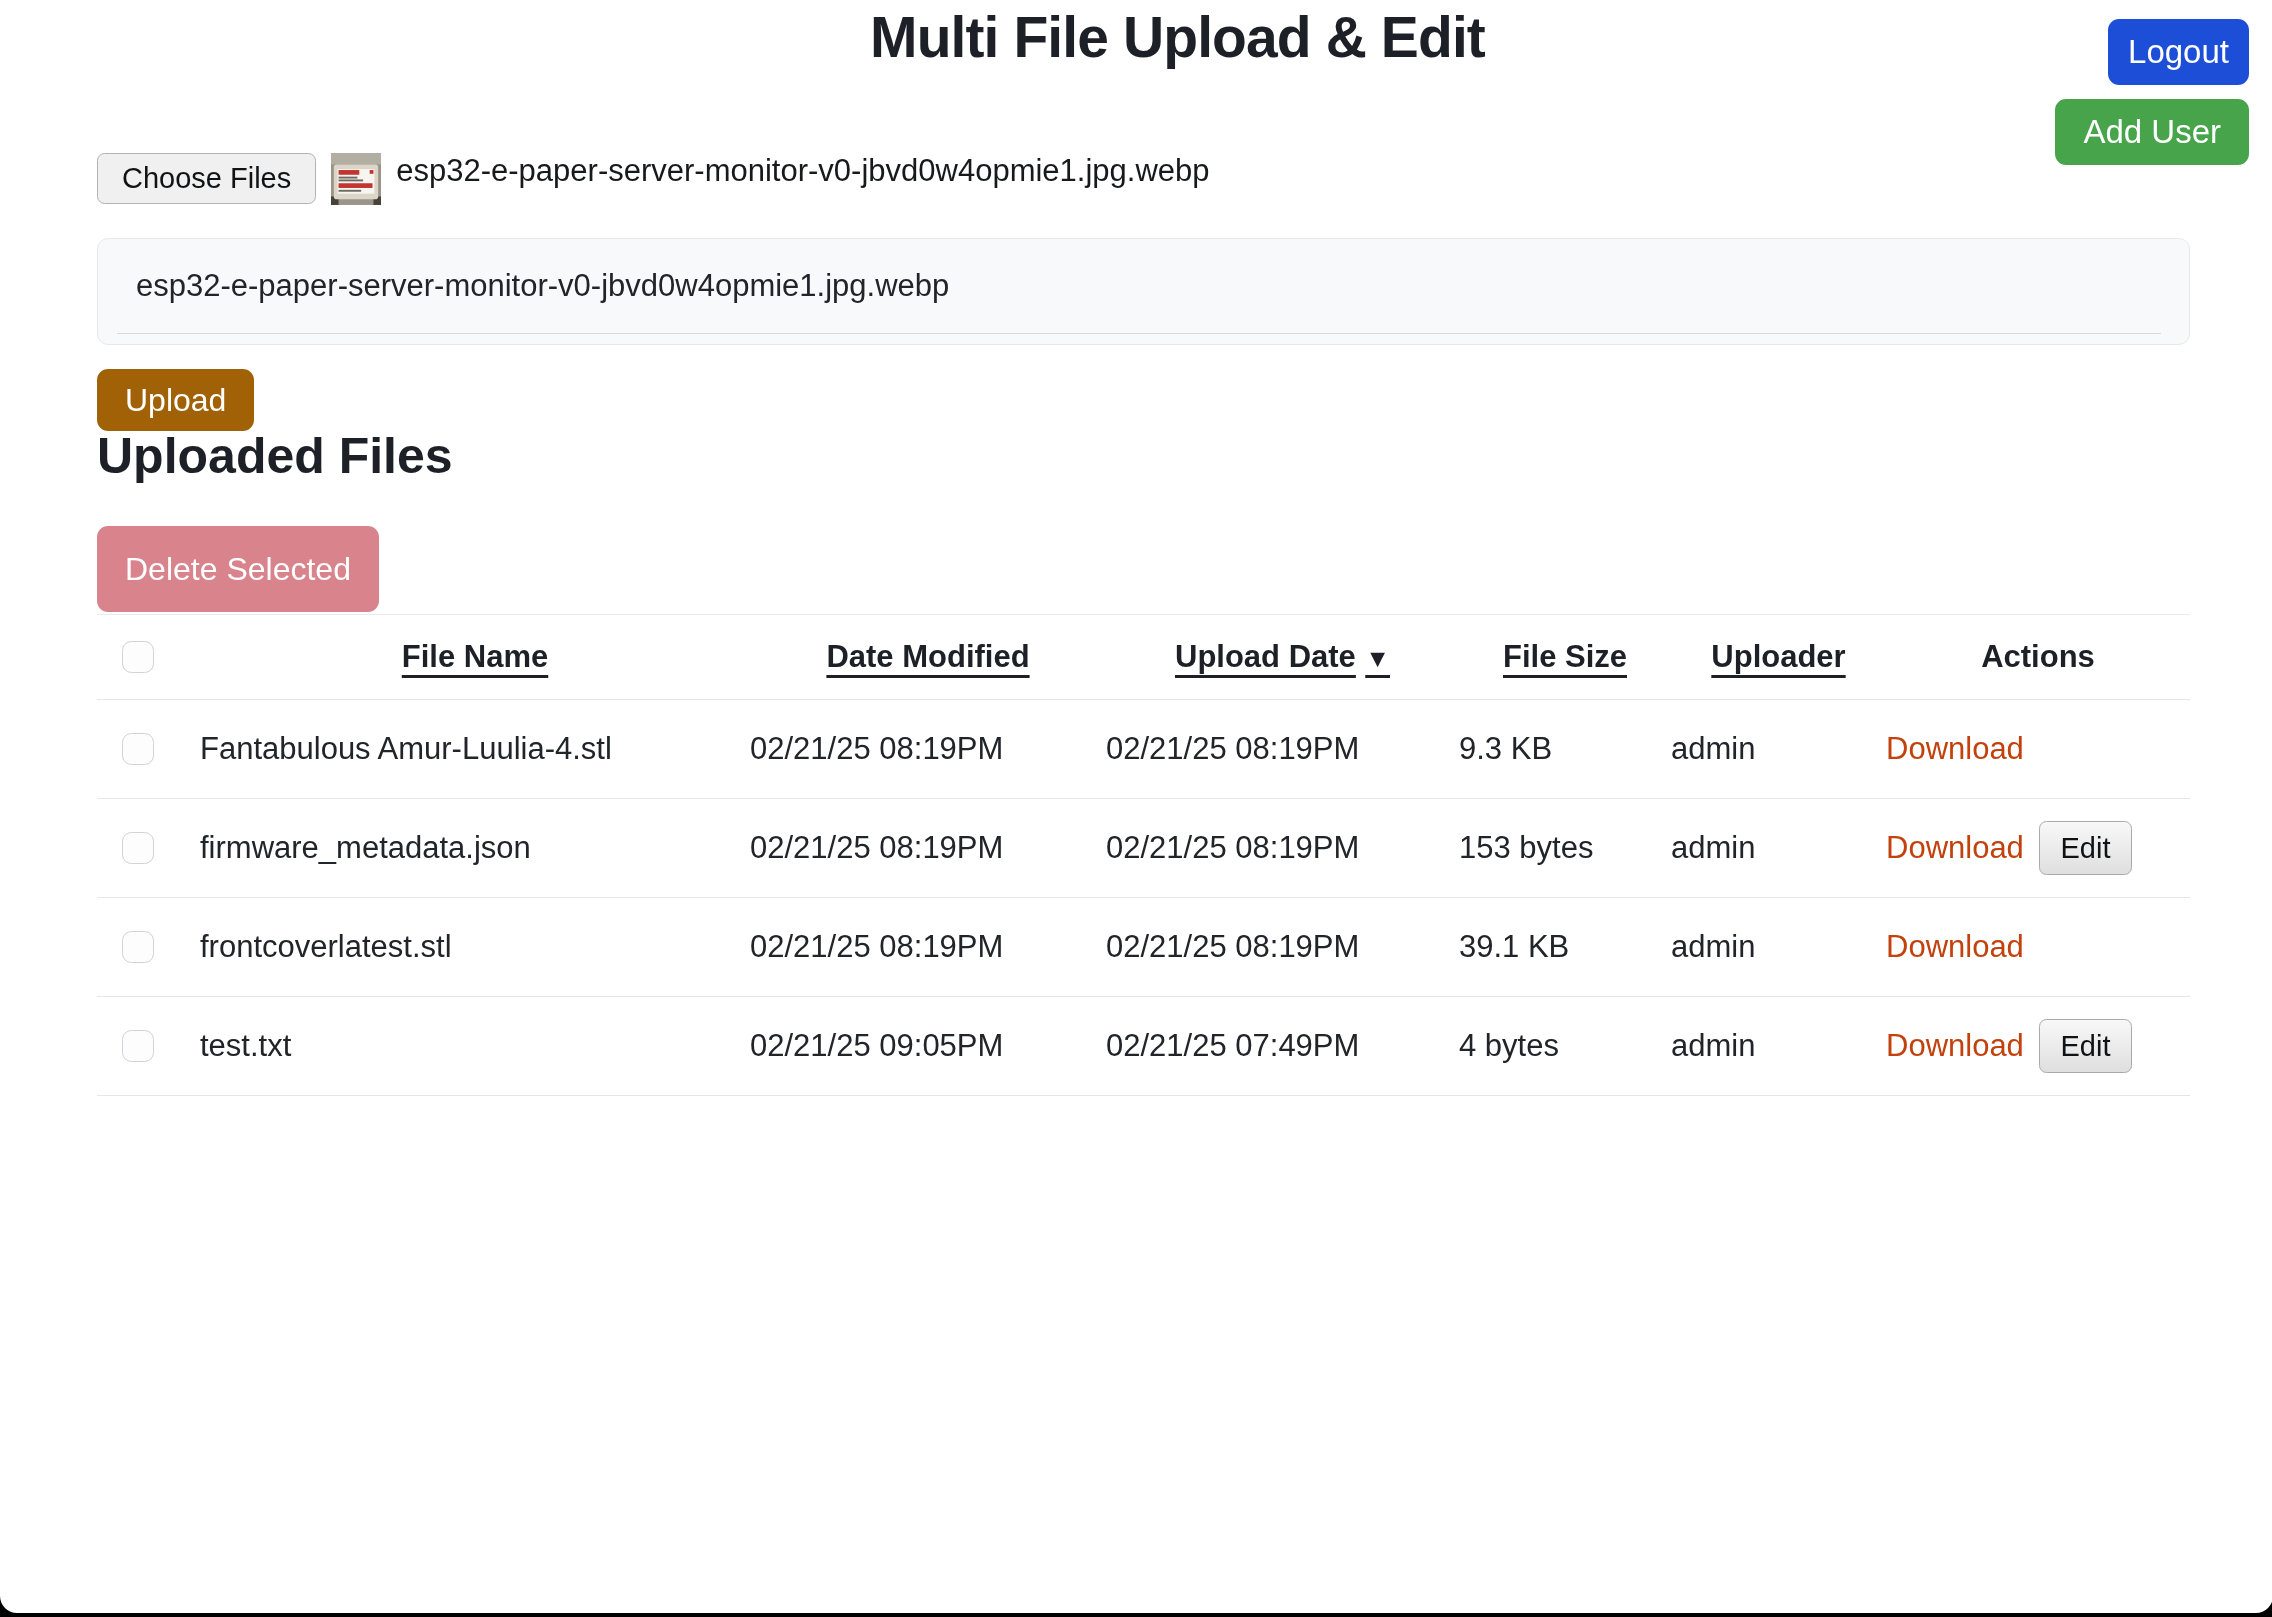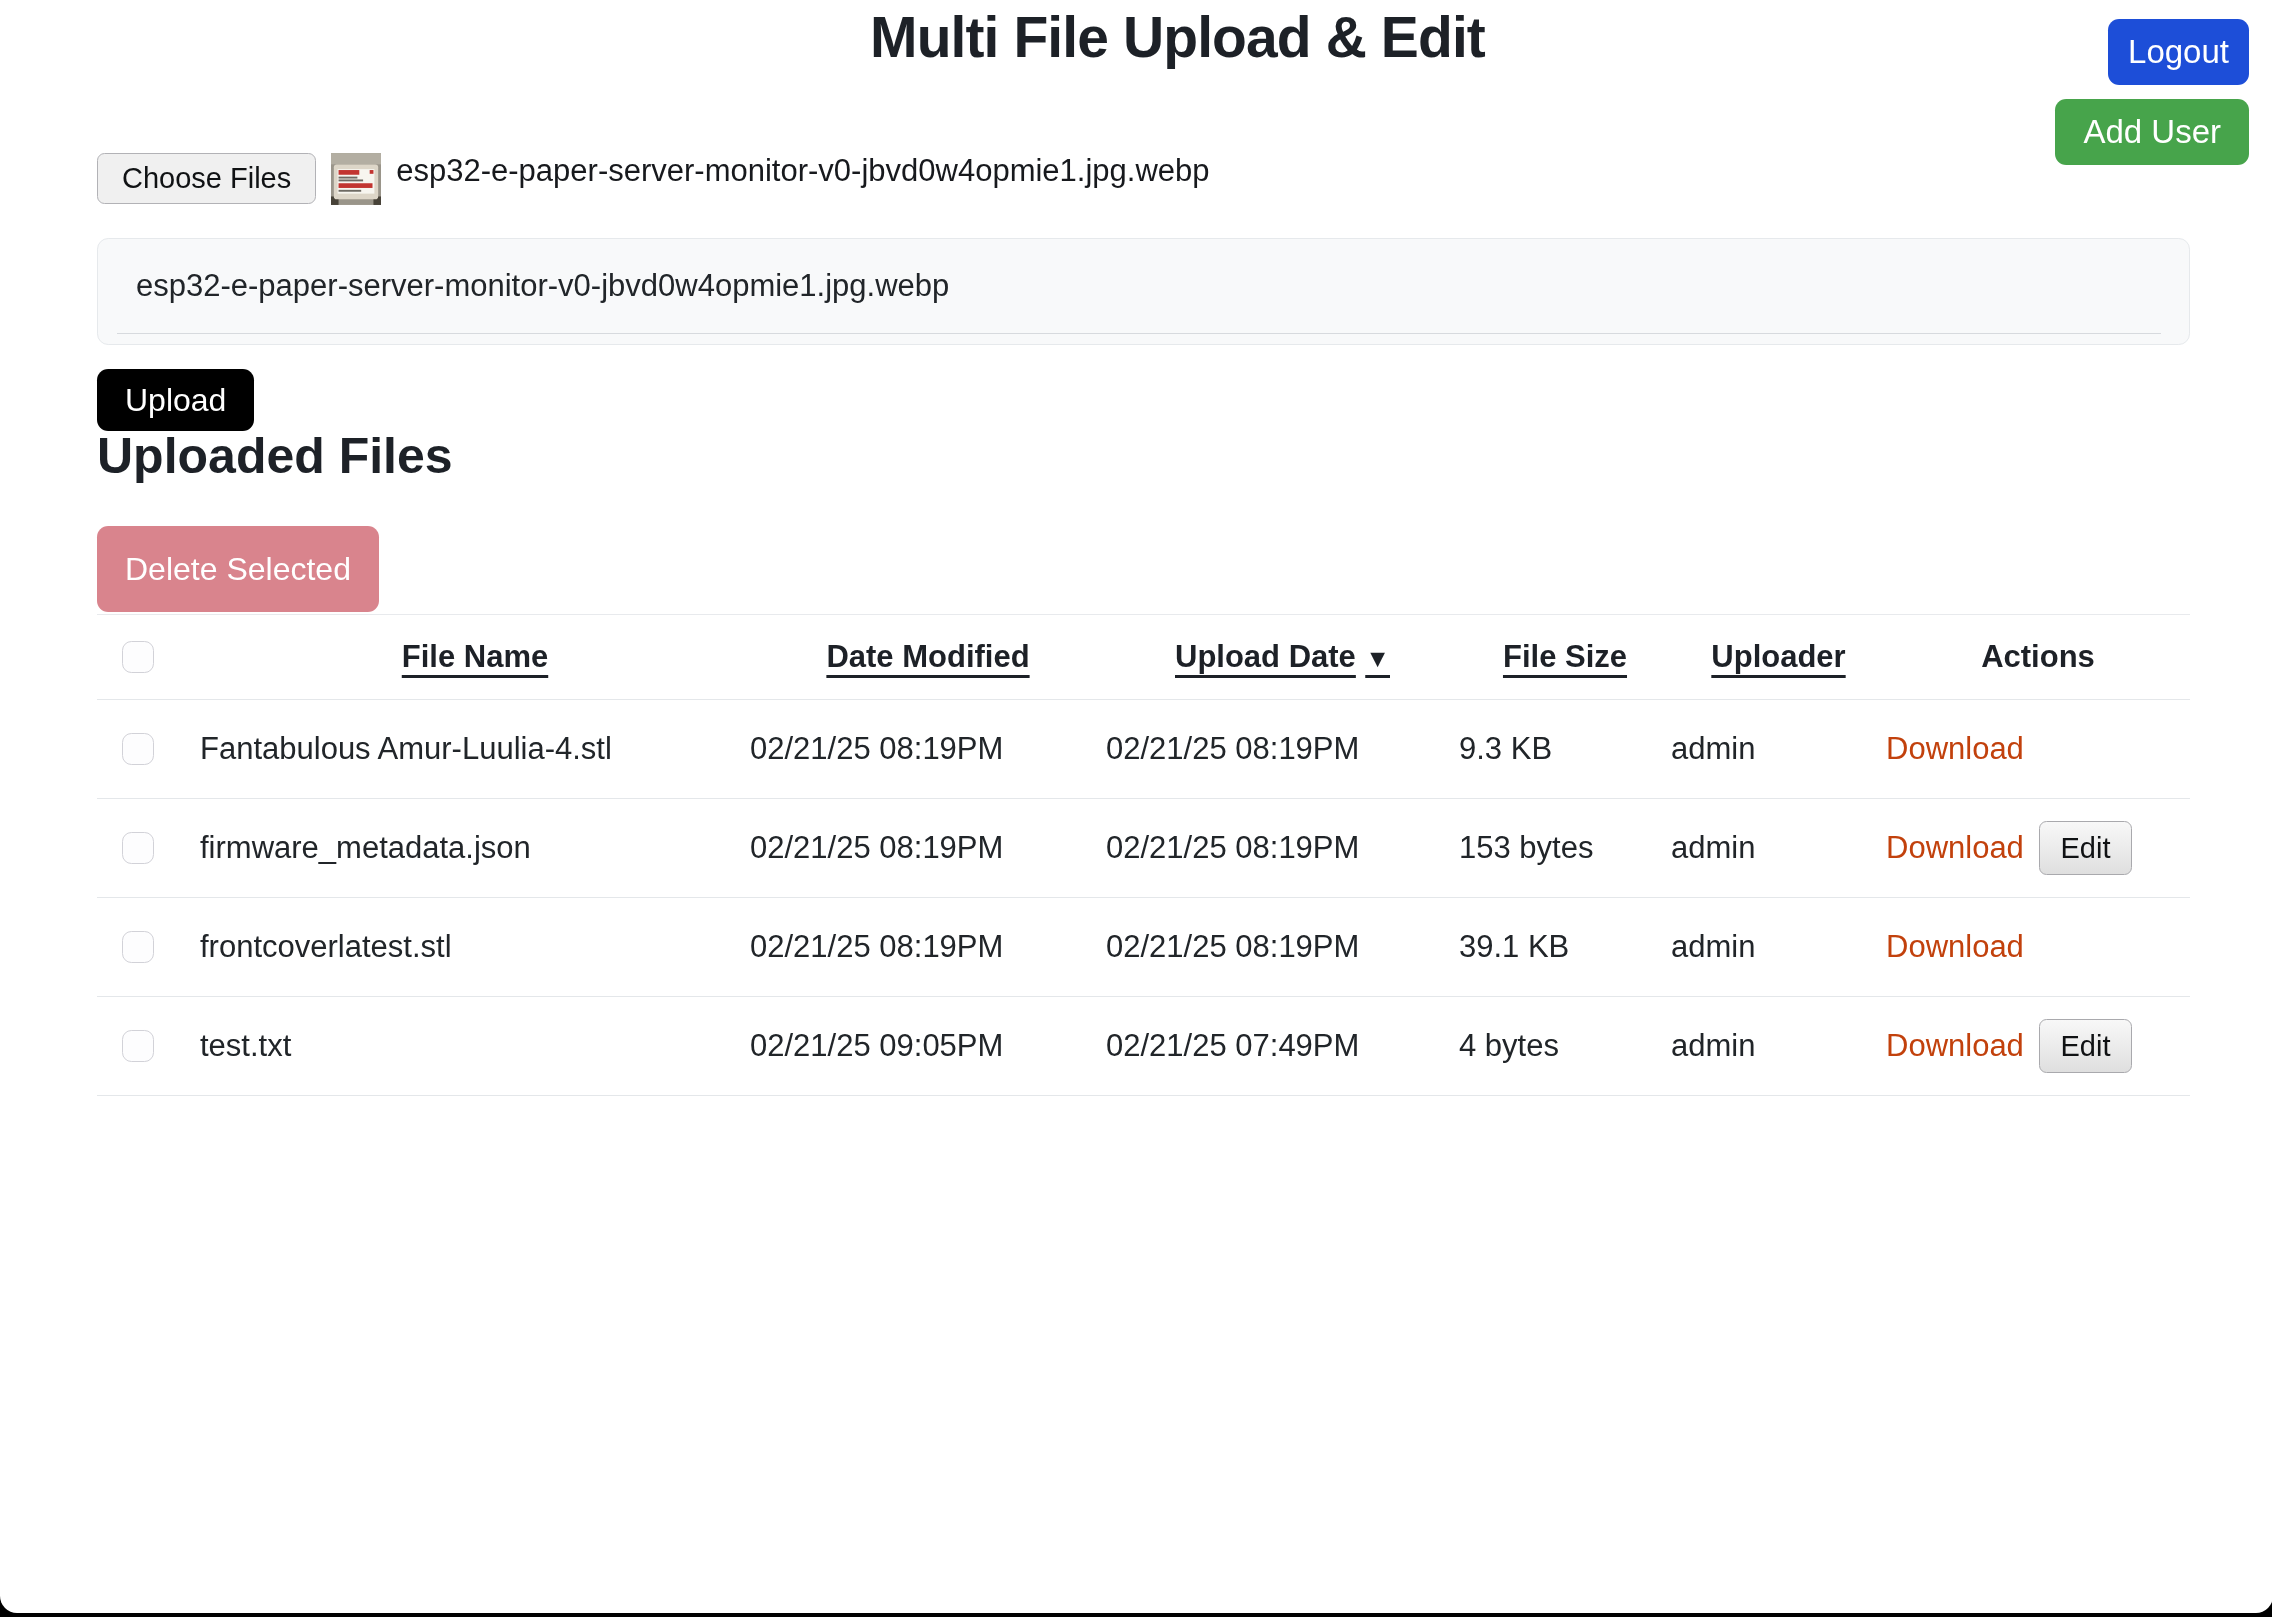--- a/index.html
+++ b/index.html
@@ -110,21 +110,21 @@
     font-size: 31px;
     color: #212529;
   }
   .btn-upload {
     position: absolute;
     top: 369px;
     left: 97px;
     height: 62px;
     padding: 0 28px;
     font-size: 32px;
-    background: #000000;
+    background: #a16207;
   }
   .files-heading {
     position: absolute;
     top: 427px;
     left: 97px;
     margin: 0;
     font-size: 50px;
     font-weight: 700;
     color: #1d2127;
   }

